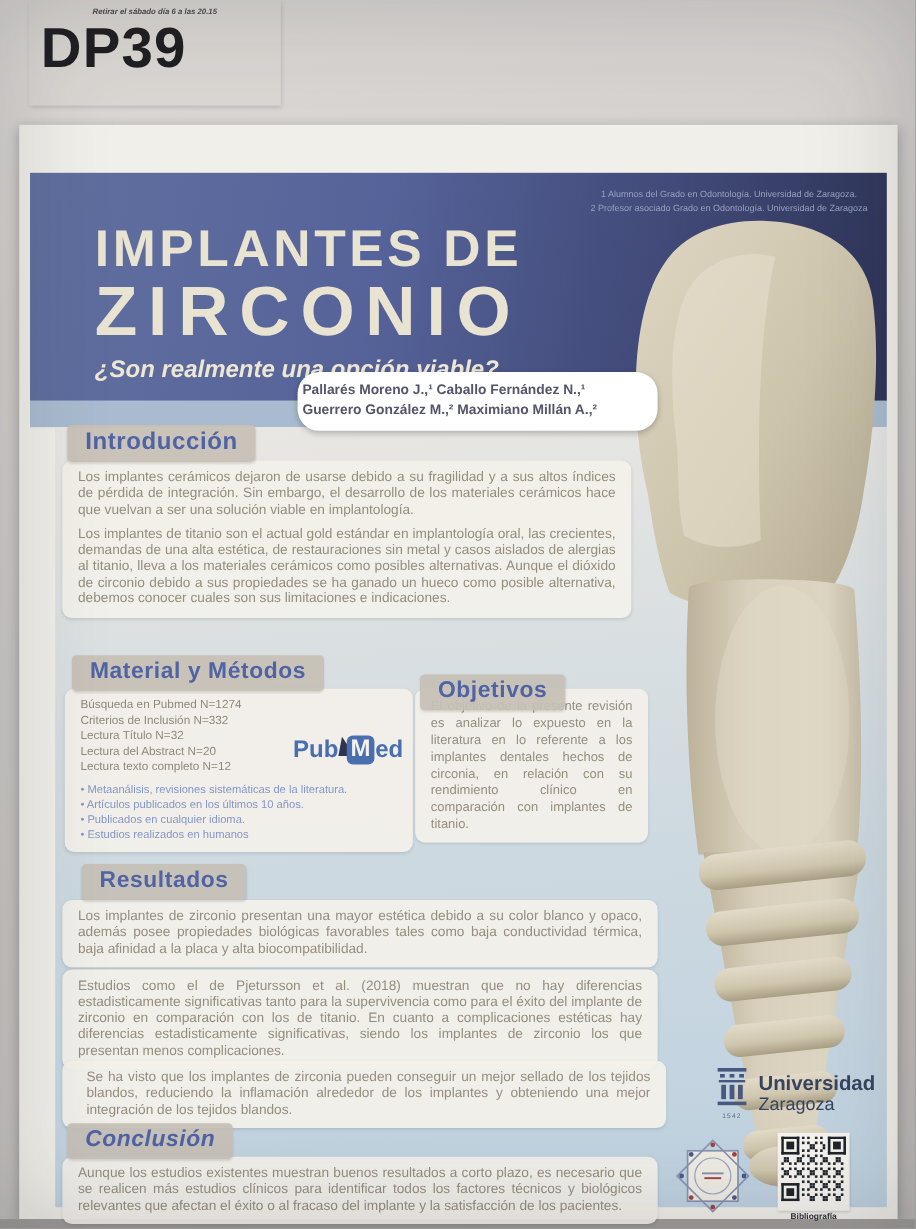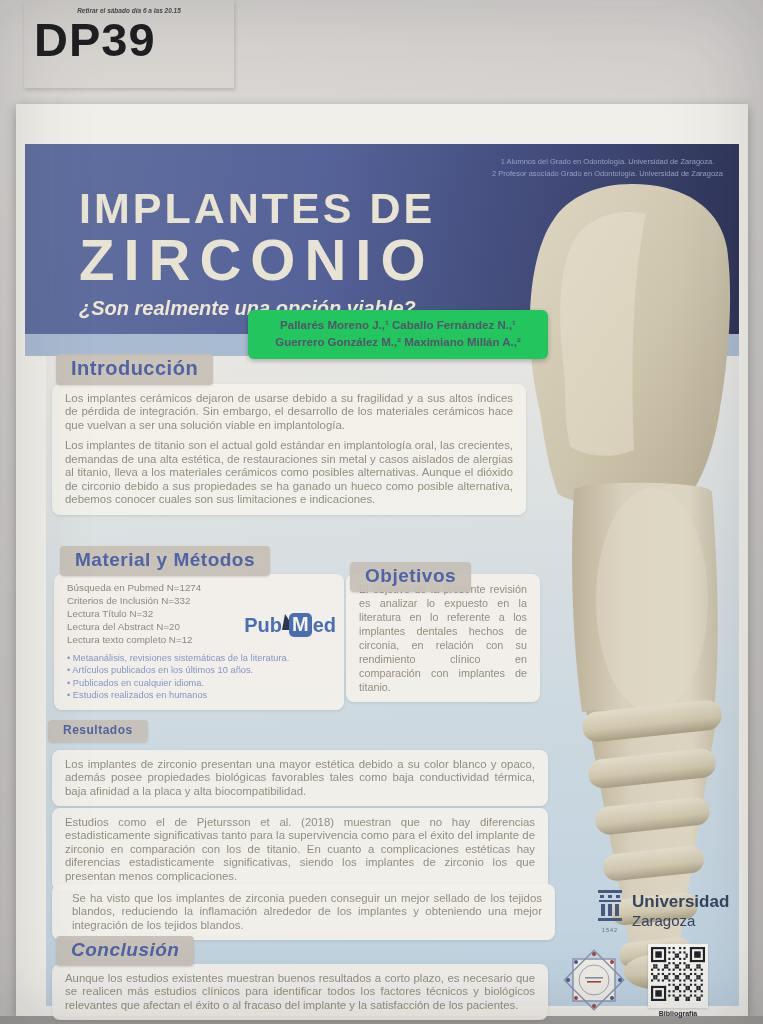--- a/index.html
+++ b/index.html
@@ -24,22 +24,22 @@
   .affils{position:absolute;top:12px;right:16px;font-size:7.5px;color:#96a0bf;line-height:1.6;text-align:center;}
   .title-wrap{position:absolute;left:54px;top:26px;color:#e9e3d2;margin-top:16px;}
   .title1{font-size:43px;font-weight:bold;letter-spacing:3px;line-height:1.05;}
   .title2{font-size:58px;font-weight:bold;letter-spacing:9px;line-height:1.0;}
   .subtitle{font-size:20px;font-weight:bold;font-style:italic;color:#eee7d3;margin-top:8px;}
 
   .strip{position:absolute;left:9px;right:9px;top:230px;height:22px;background:#a9bbd0;}
   .body-bg{position:absolute;left:30px;right:9px;top:252px;bottom:10px;
     background:linear-gradient(176deg,#e9e7e3 0%,#dfe2e2 18%,#cdd9e0 55%,#bed1e0 100%);}
 
-  .authors{position:absolute;left:232px;top:206px;width:292px;background:#22c55e;border-radius:6px;
-    box-shadow:0 2px 5px rgba(0,0,0,.25);text-align:center;padding:7px 4px 7px;z-index:6;}
+  .authors{position:absolute;left:232px;top:206px;width:292px;background:#ffffff;border-radius:18px;
+    box-shadow:0 2px 5px rgba(0,0,0,.25);text-align:left;padding:7px 4px 7px;z-index:6;}
   .authors div{font-size:11.5px;font-weight:bold;color:#54546a;line-height:1.5;}
 
   .implant{position:absolute;right:8px;top:46px;z-index:2;}
 
   .pill{position:absolute;z-index:5;background:rgba(198,192,182,.93);color:#4f63a5;font-weight:bold;
     border-radius:4px;padding:3px 15px 5px;font-size:20px;letter-spacing:.5px;
     box-shadow:0 1px 2px rgba(0,0,0,.12);}
   .cbox{position:absolute;z-index:4;background:rgba(243,240,234,.94);border-radius:8px;
     box-shadow:0 1px 3px rgba(0,0,0,.10);padding:8px 13px;}
   .ptext{font-size:11.4px;line-height:1.18;color:#948e7f;text-align:justify;margin:0 0 7px;}
@@ -164,21 +164,21 @@
           <span class="pm-m">M</span>
           <span>ed</span>
       </div>
     </div>
 
     <div class="pill" style="left:334px;top:442px;font-size:19px;margin-top:16px;">Objetivos</div>
     <div class="cbox" style="left:330px;top:470px;width:168px;">
       <p class="ptext" style="font-size:10.8px;line-height:1.3;">El objetivo de la presente revisión es analizar lo expuesto en la literatura en lo referente a los implantes dentales hechos de circonia, en relación con su rendimiento clínico en comparación con implantes de titanio.</p>
     </div>
 
-    <div class="pill" style="left:32px;top:616px;font-size:12px;">Resultados</div>
+    <div class="pill" style="left:52px;top:616px;font-size:19px;">Resultados</div>
     <div class="cbox" style="left:36px;top:646px;width:470px;">
       <p class="ptext">Los implantes de zirconio presentan una mayor estética debido a su color blanco y opaco, además posee propiedades biológicas favorables tales como baja conductividad térmica, baja afinidad a la placa y alta biocompatibilidad.</p>
     </div>
     <div class="cbox" style="left:36px;top:704px;width:470px;">
       <p class="ptext">Estudios como el de Pjetursson et al. (2018) muestran que no hay  diferencias estadisticamente significativas tanto para la supervivencia como para el éxito del implante de zirconio en comparación con los de titanio. En cuanto a complicaciones estéticas hay diferencias estadisticamente significativas, siendo los implantes de zirconio los que presentan menos complicaciones.</p>
     </div>
     <div class="cbox" style="left:36px;top:780px;width:470px;padding-left:20px;">
       <p class="ptext">Se ha visto que los implantes de zirconia pueden conseguir un mejor sellado de los tejidos blandos, reduciendo la inflamación alrededor de los implantes y obteniendo una mejor integración de los tejidos blandos.</p>
     </div>
 

